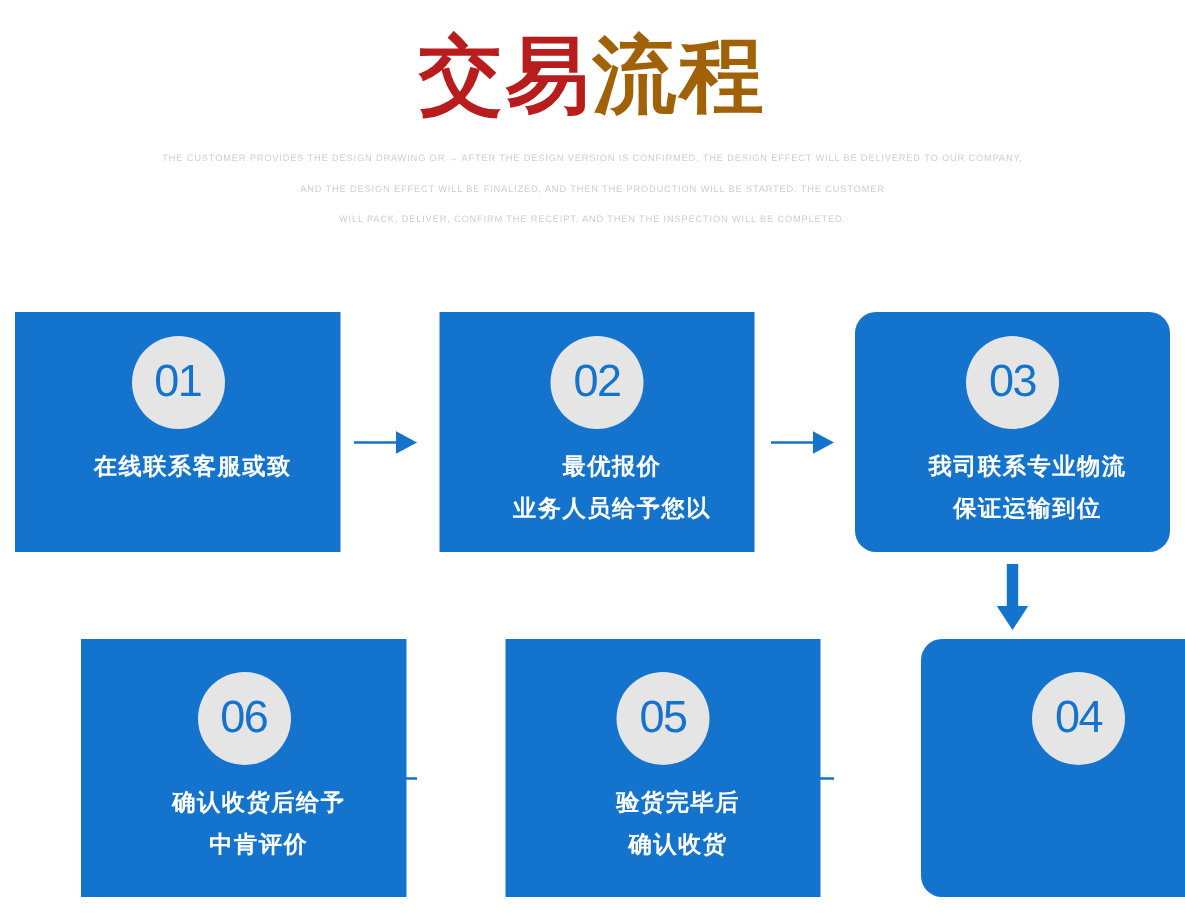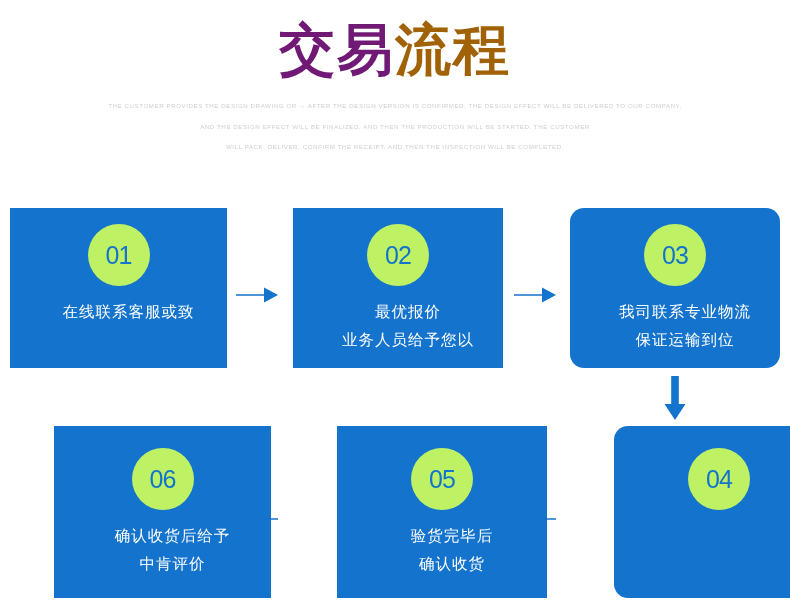--- a/index.html
+++ b/index.html
@@ -21,21 +21,21 @@
     padding-top: 18px;
     text-align: center;
   }
   .title {
     font-size: 56px;
     line-height: 64px;
     font-weight: 700;
     letter-spacing: 2px;
     white-space: nowrap;
   }
-  .title .t-blue { color: #701a75; }
+  .title .t-blue { color: #b91c1c; }
   .title .t-dark { color: #a16207; }
 
   .subtitle {
     margin-top: 14px;
     color: #cfcfcf;
     font-size: 6.2px;
     line-height: 20.5px;
     letter-spacing: 0.55px;
     font-weight: 400;
     white-space: nowrap;
@@ -70,35 +70,35 @@
 
   .card-a { left: 10px;  width: 217px; }
   .card-b { left: 293px; width: 210px; }
   .card-c { left: 570px; width: 210px; border-radius: 14px; }
 
   .badge {
     width: 62px;
     height: 62px;
     margin: 0 auto;
     border-radius: 50%;
-    background: #bef264;
+    background: #e5e5e5;
     color: #1473cc;
-    font-size: 25px;
+    font-size: 30px;
     line-height: 62px;
     font-weight: 400;
     letter-spacing: -1px;
     font-family: "Liberation Sans", "DejaVu Sans", sans-serif;
   }
   .row-2 .badge { margin-top: 6px; }
 
   .card-text {
     margin-top: 12px;
     font-size: 15.5px;
     line-height: 28px;
-    font-weight: 400;
+    font-weight: 700;
     letter-spacing: 1px;
     padding-left: 20px;
   }
   .card-text .ln { display: block; }
 
   
   .arrow-h {
     position: absolute;
     top: 72px;
     width: 46px;

